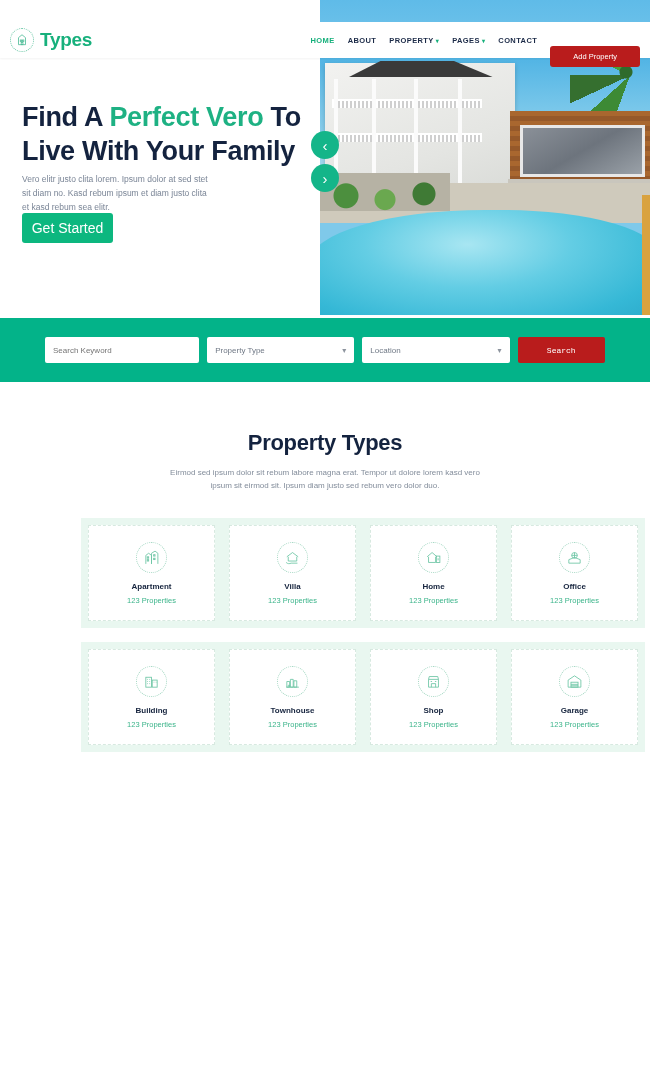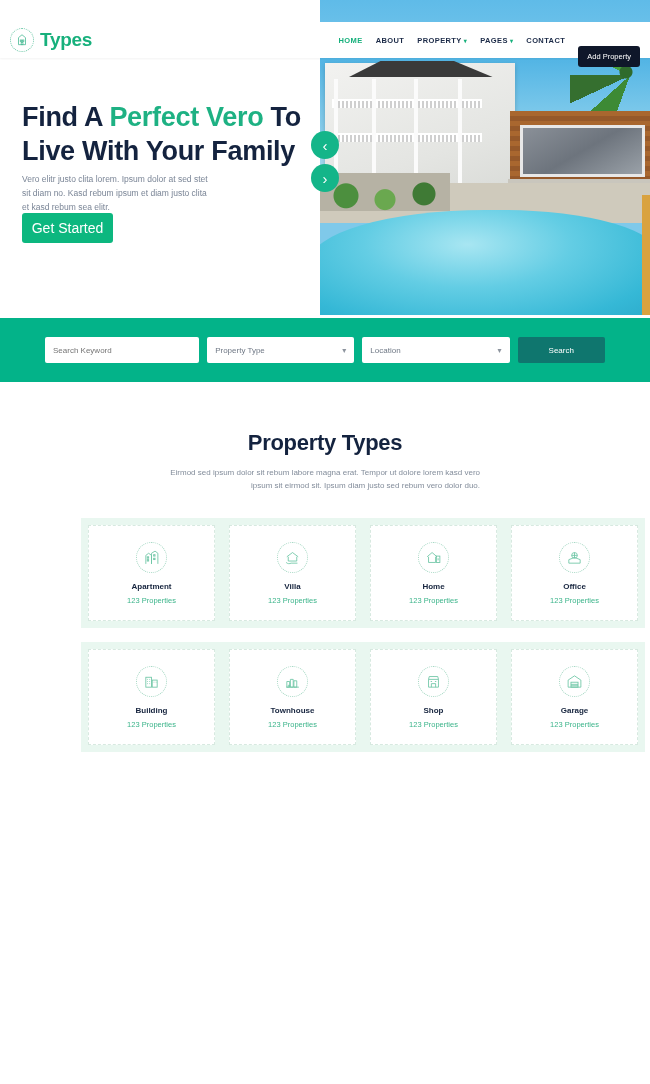--- a/index.html
+++ b/index.html
@@ -102,22 +102,22 @@
   .brand-name { font-size:19px; font-weight:bold; color:#17b07c; letter-spacing:-.3px; }
   .nav-links { margin-left:auto; display:flex; align-items:center; gap:13px; margin-right:10px; }
   .nav-link {
     font-size:7.5px; font-weight:bold; letter-spacing:.4px; color:#1b2a47;
     text-decoration:none; cursor:pointer; white-space:nowrap;
     display:flex; align-items:center; gap:2px;
   }
   .nav-link.active { color:#17b07c; }
   .caret { font-size:6px; color:#17b07c; }
   .nav-cta {
-    background:#0f172a; color:#ffffff; border:none; border-radius:3px;
-    font-size:7.5px; padding:6px 9px; cursor:pointer; white-space:nowrap;
+    background:#b91c1c; color:#ffffff; border:none; border-radius:3px;
+    font-size:7.5px; padding:6px 23px; cursor:pointer; white-space:nowrap;
     font-family:"Liberation Sans",sans-serif;
     margin-top:32px;
   }
 
   
   .search-band {
     position:absolute; left:0; top:318px; width:650px; height:64px;
     background:#03b389; display:flex; align-items:center; padding:4px 45px;
   }
   .search-field {
@@ -126,33 +126,33 @@
     padding:0 8px; outline:none;
   }
   .sf-keyword { width:155px; margin-right:8px; }
   .sf-select {
     width:148px; margin-right:8px; position:relative;
     display:flex; align-items:center; justify-content:space-between;
     color:#6f7885; cursor:pointer;
   }
   .sf-select .chev { color:#8d949e; font-size:8px; }
   .search-btn {
-    width:88px; height:26px; background:#0f766e; color:#ffffff; border:none;
+    width:88px; height:26px; background:#b91c1c; color:#ffffff; border:none;
     border-radius:2px; font-size:8px; cursor:pointer;
-    font-family:Liberation Sans, sans-serif;
+    font-family:Liberation Mono, monospace;
   }
 
   
   .types-sec { position:absolute; left:0; top:382px; width:650px;border-radius:29px; }
   .sec-title {
     text-align:center; font-size:22px; font-weight:bold; color:#14233f;
     margin-top:48px; letter-spacing:-.3px;
   }
   .sec-sub {
-    text-align:right; font-size:8px; line-height:13px; color:#838d9b;
+    text-align:center; font-size:8px; line-height:13px; color:#838d9b;
     width:310px; margin:10px auto 0;
   }
   .cards-grid {
     display:grid; grid-template-columns: repeat(4, 141px); gap:0 0;
     justify-content:center; margin-top:26px; column-gap:0;
   }
   .card-slot { width:163px; height:110px; padding:0 11px; }
   .card-outer {
     width:141px; height:110px; background:#e9f7f0;
     display:flex; align-items:center; justify-content:center;margin-left:27px;

